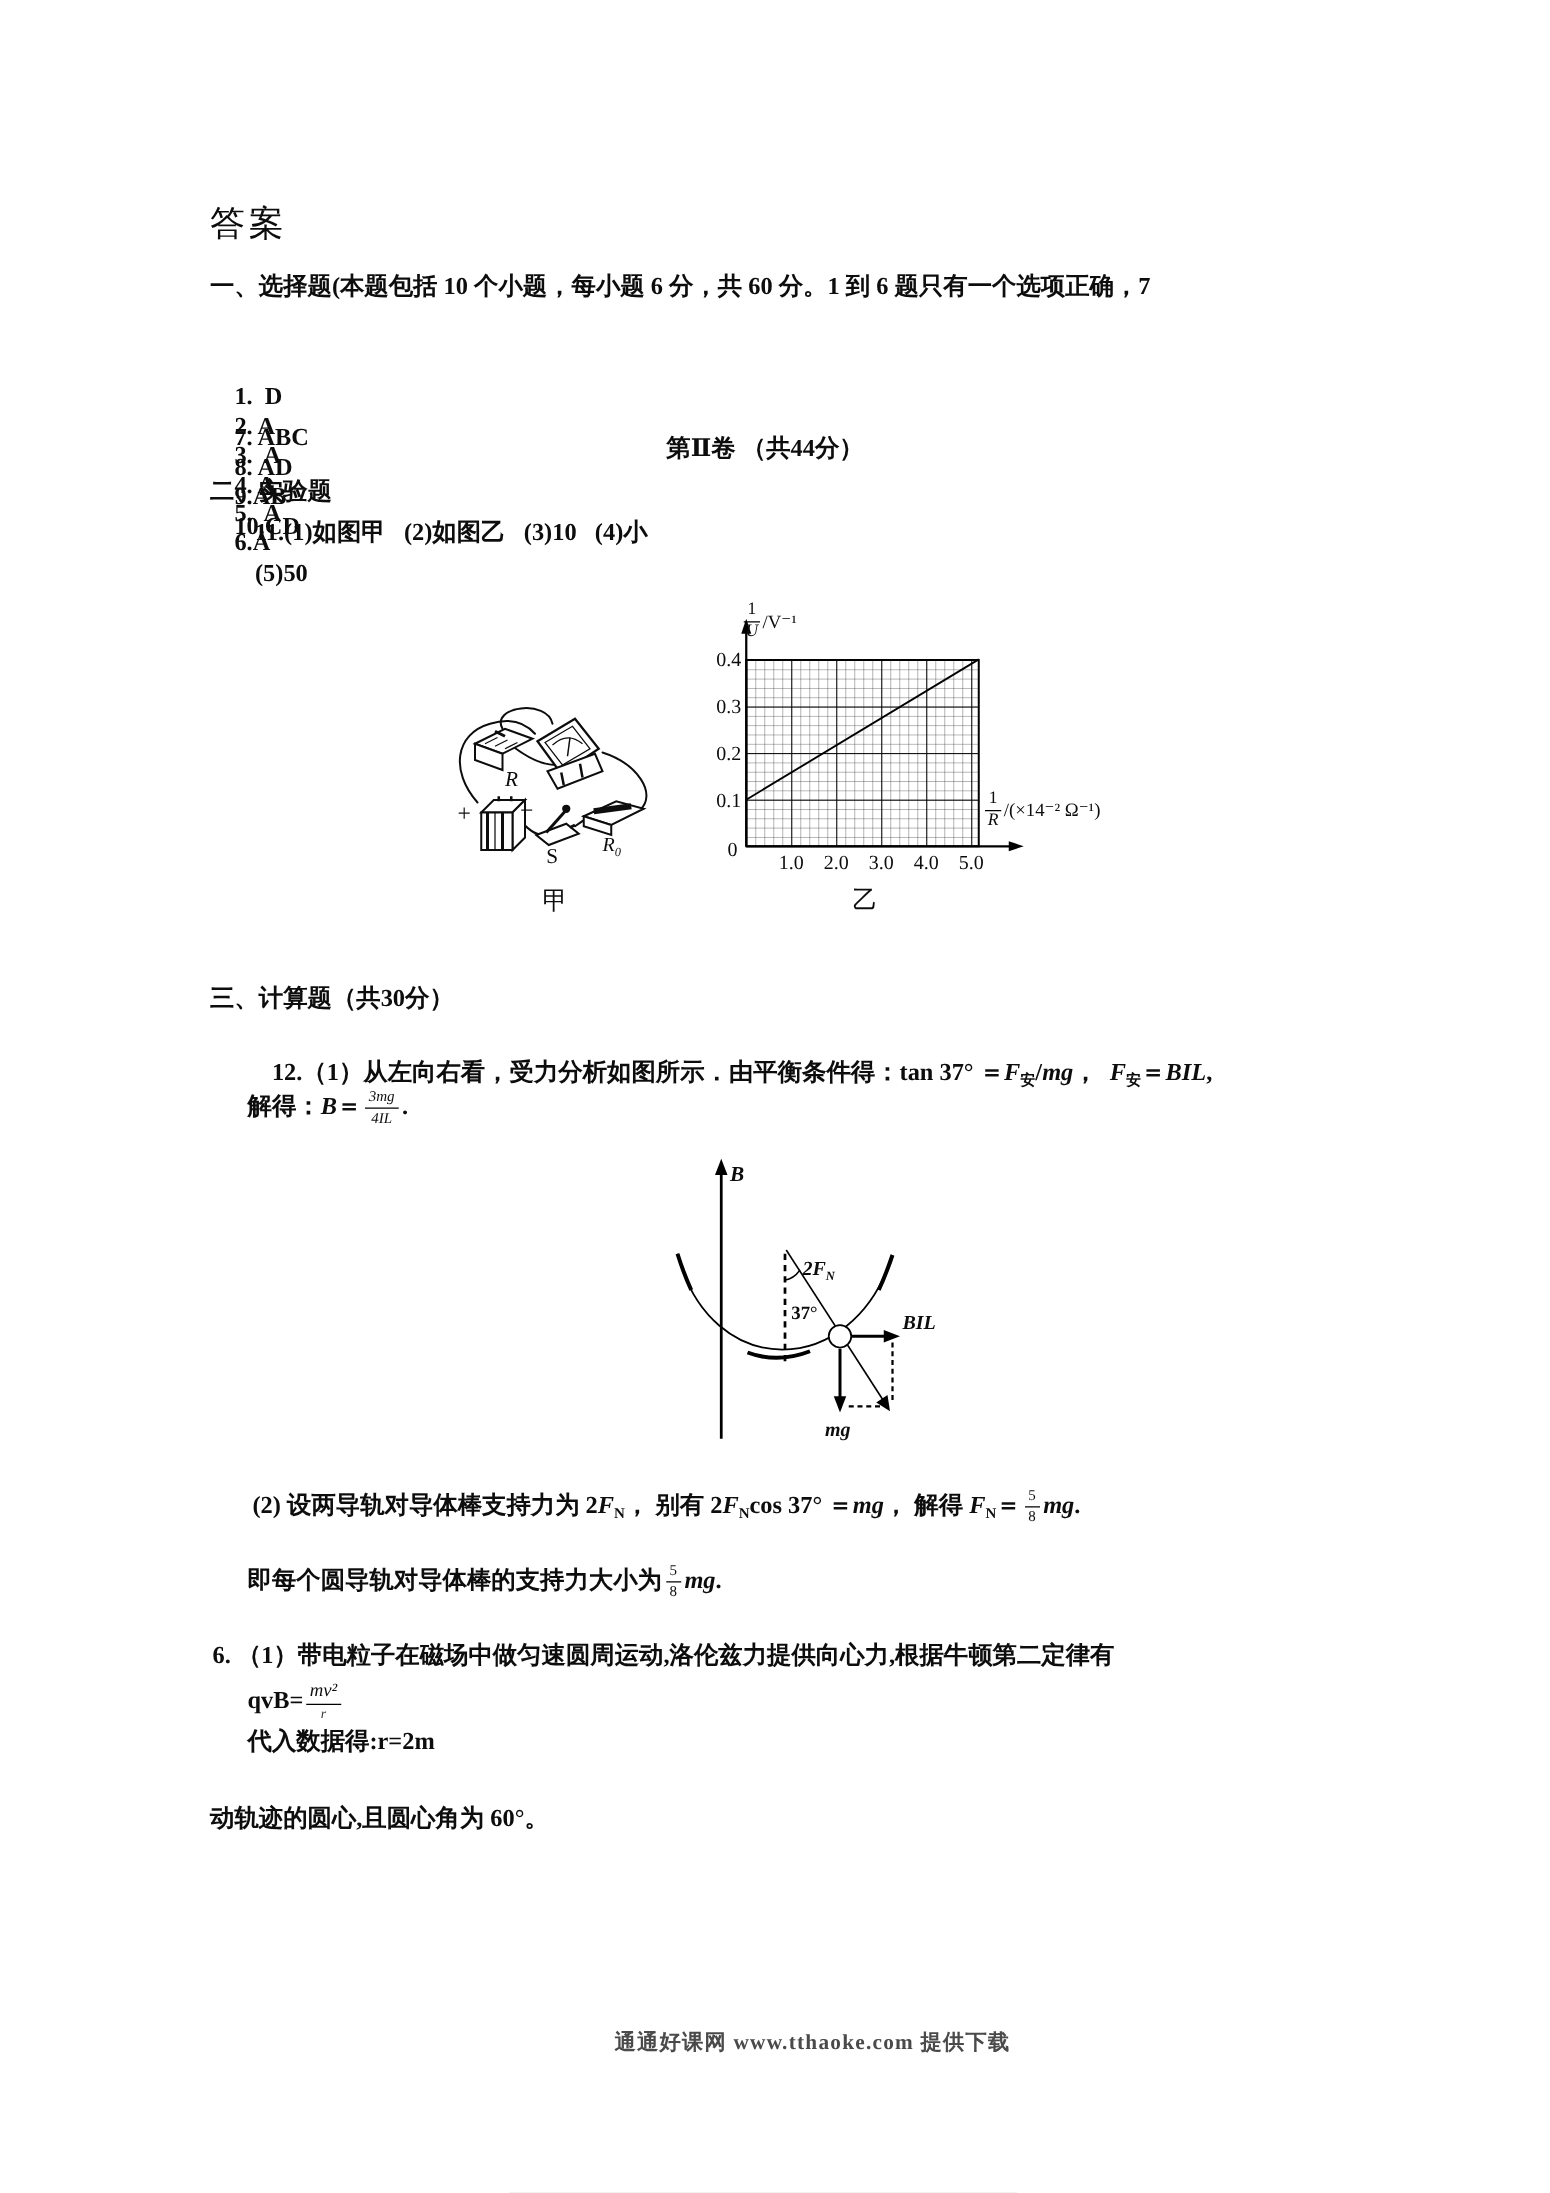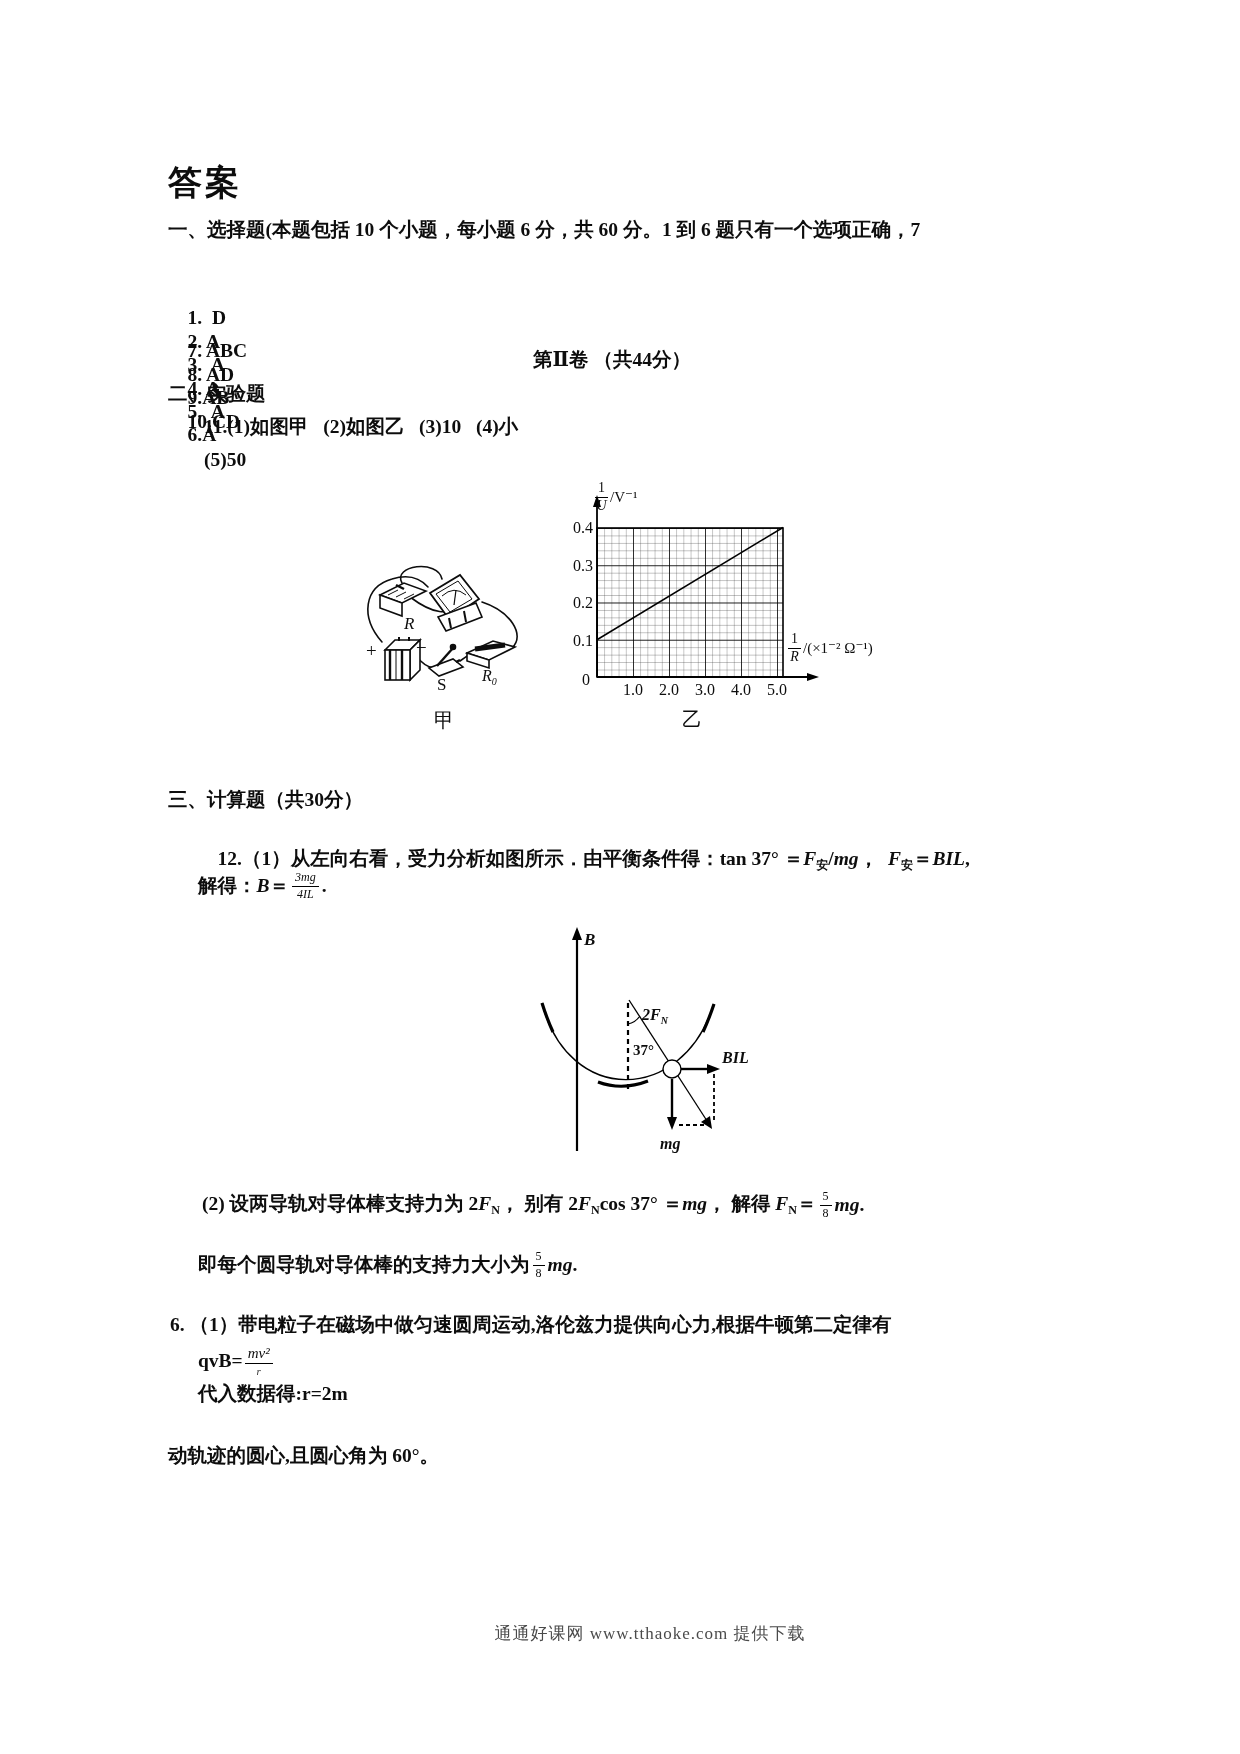--- a/index.html
+++ b/index.html
@@ -1,35 +1,35 @@
 <!DOCTYPE html>
 <html><head>
 <meta charset="utf-8">
 <style>
   html,body{margin:0;padding:0;background:#e8e8e8;}
   .page{position:relative;width:1240px;height:1754px;background:#ffffff;margin:0 auto;
         font-family:"Liberation Serif","DejaVu Serif",serif;color:#0d0d0d;overflow:hidden;}
   .abs{position:absolute;}
   .t{font-size:19.5px;white-space:pre;line-height:1.2;font-weight:bold;}
-  .big{font-size:34px;font-weight:bold;letter-spacing:3px;}
+  .big{font-size:28px;font-weight:normal;letter-spacing:3px;}
   .h{font-size:20px;}
   .v{font-style:italic;}
   .sb{font-size:12.5px;vertical-align:-5px;}
   .sbc{font-size:12px;vertical-align:-4px;}
   .row{display:flex;align-items:center;}
   .frac{display:inline-flex;flex-direction:column;align-items:center;line-height:1.12;
         margin:0 3px;font-size:12px;}
   .frac .fnum{border-bottom:1.4px solid #000;padding:0 3px 1px;}
   .frac .fden{padding-top:1px;}
   .frac.small{font-size:15px;margin:0 2px;}
   .frac.small .fden{font-size:11px;color:#333;}
   .frac.axis{font-size:14px;line-height:1.05;margin:0 2px;}
   .ansrow .ans{display:inline-block;white-space:pre;}
   .center{text-align:center;}
-  .footer{color:#4a4a4a;font-size:17px;letter-spacing:1px;}
+  .footer{color:#4a4a4a;font-size:17px;letter-spacing:1px;font-weight:bold;}
   svg text{font-family:"Liberation Serif","DejaVu Serif",serif;fill:#0d0d0d;}
 </style>
 </head>
 <body>
 
 <div class="page">
 
   <div class="abs big" style="left:168px;top:160px">答案</div>
 
   <div class="abs t" style="left:168px;top:218px">一、选择题(本题包括 10 个小题，每小题 6 分，共 60 分。1 到 6 题只有一个选项正确，7</div>
@@ -154,21 +154,21 @@
         <span class="fden v">U</span>
       </span>
     <span style="font-size:15px">/V⁻¹</span>
   </div>
 
   <div class="abs row" style="left:786px;top:632px">
     <span class="frac axis">
         <span class="fnum">1</span>
         <span class="fden v">R</span>
       </span>
-    <span style="font-size:15px;white-space:pre">/(×1⁻² Ω⁻¹)</span>
+    <span style="font-size:15px;white-space:pre">/(×14⁻² Ω⁻¹)</span>
   </div>
 
   <div class="abs h" style="left:434px;top:707px">甲</div>
   <div class="abs h" style="left:682px;top:706px">乙</div>
 
   <div class="abs t" style="left:168px;top:788px">三、计算题（共30分）</div>
 
   <div class="abs t" style="left:198px;top:824px">
     <span>12.（1）从左向右看，受力分析如图所示．由平衡条件得：tan 37° ＝</span><span class="v">F</span><span class="sbc">安</span><span>/</span><span class="v">mg</span><span>，  </span><span class="v">F</span><span class="sbc">安</span><span>＝</span><span class="v">BIL</span><span>,</span>
   </div>

